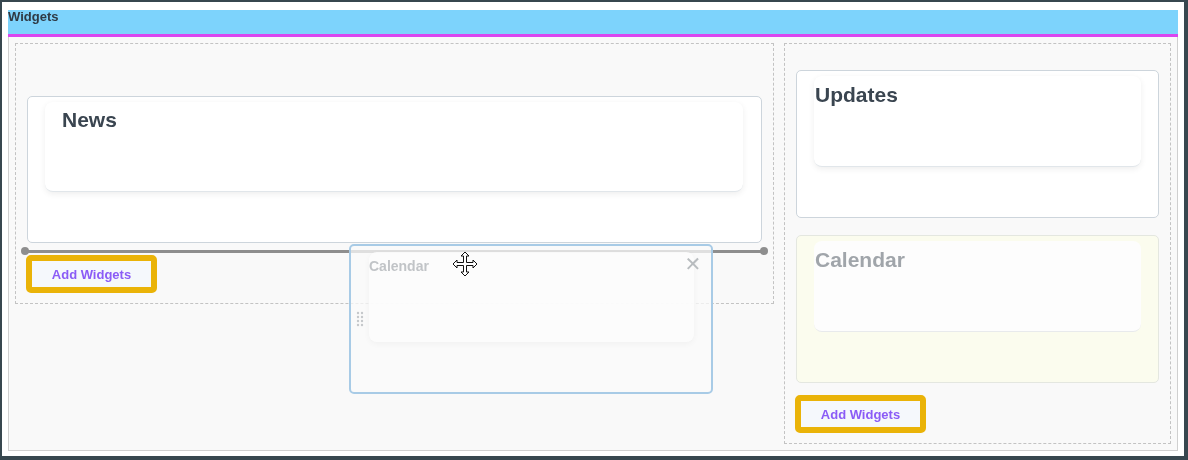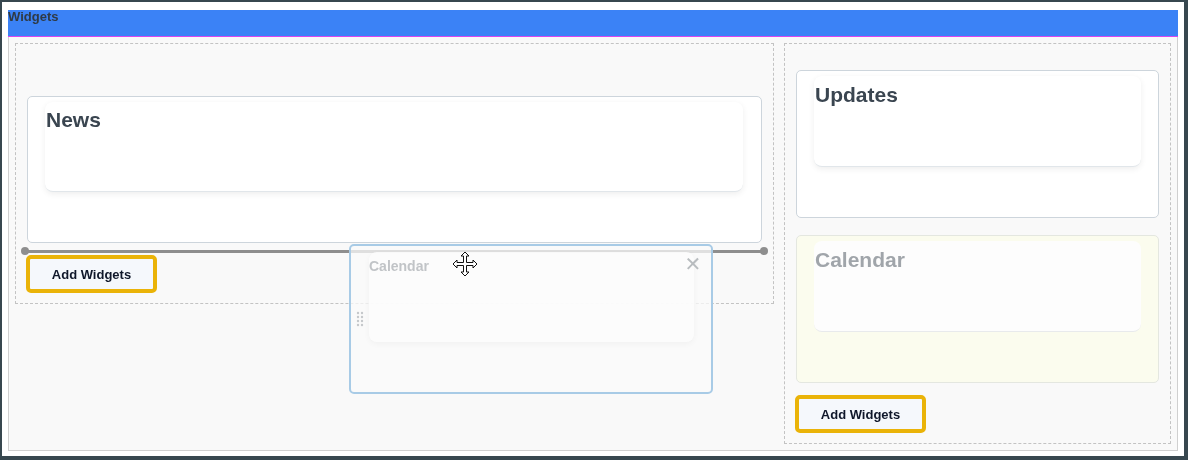--- a/index.html
+++ b/index.html
@@ -8,22 +8,22 @@
     background: #37474f;
     font-family: "Liberation Sans", "DejaVu Sans", sans-serif;
     position: relative;
   }
   .frame {
     position: absolute; left: 2px; top: 2px; width: 1182px; height: 454px;
     background: #ffffff;
   }
   .header {
     position: absolute; left: 8px; top: 10px; width: 1170px; height: 27px;
-    background: #3b82f6;
-    border-bottom: 1px solid #d946ef;
+    background: #7dd3fc;
+    border-bottom: 3px solid #d946ef;
   }
   .header-title {
     position: absolute; left: 0px; top: 0px;
     font-size: 13px; font-weight: bold; color: #2f3a45;
     line-height: 14px;
   }
   .canvas {
     position: absolute; left: 8px; top: 37px; width: 1170px; height: 414px;
     background: #f9f9f9;
     border: 1px solid #d0d0d0;
@@ -50,21 +50,21 @@
     box-shadow: 0 2px 6px rgba(0,0,0,0.07);
     border-bottom: 1px solid #e1e6ea;
   }
   .widget-title {
     position: absolute;
     font-size: 21px; font-weight: bold; color: #3a4550;
   }
 
   .news-outer { left: 27px; top: 96px; width: 735px; height: 147px; }
   .news-inner { left: 45px; top: 102px; width: 698px; height: 90px; }
-  .news-title { left: 46px; top: 108px; }
+  .news-title { left: 62px; top: 108px; }
 
   .updates-outer { left: 796px; top: 70px; width: 363px; height: 148px; }
   .updates-inner { left: 814px; top: 76px; width: 327px; height: 91px; }
   .updates-title { left: 815px; top: 83px; }
 
   .cal-placeholder-outer {
     position: absolute; left: 796px; top: 235px; width: 363px; height: 148px;
     background: #fbfcee;
     border: 1px solid #e4e7e0;
     border-radius: 5px;
@@ -73,23 +73,23 @@
     position: absolute; left: 814px; top: 241px; width: 327px; height: 91px;
     background: #fdfdfd;
     border-radius: 8px;
     border-bottom: 1px solid #e8eaec;
   }
   .cal-placeholder-title { left: 815px; top: 248px; color: #a0a5aa; }
 
   .btn {
     position: absolute;
     background: #f5f8fc;
-    border: 4px solid #eab308;
+    border: 6px solid #eab308;
     border-radius: 5px;
-    font-size: 13px; font-weight: bold; color: #0f172a;
+    font-size: 13px; font-weight: bold; color: #8b5cf6;
     display: flex; align-items: center; justify-content: center;
     cursor: pointer;
   }
   .btn-left { left: 26px; top: 255px; width: 131px; height: 38px; }
   .btn-right { left: 795px; top: 395px; width: 131px; height: 38px; }
 
   .drop-line {
     position: absolute; left: 24px; top: 250px; width: 741px; height: 3px;
     background: #8e8e8e;
   }

